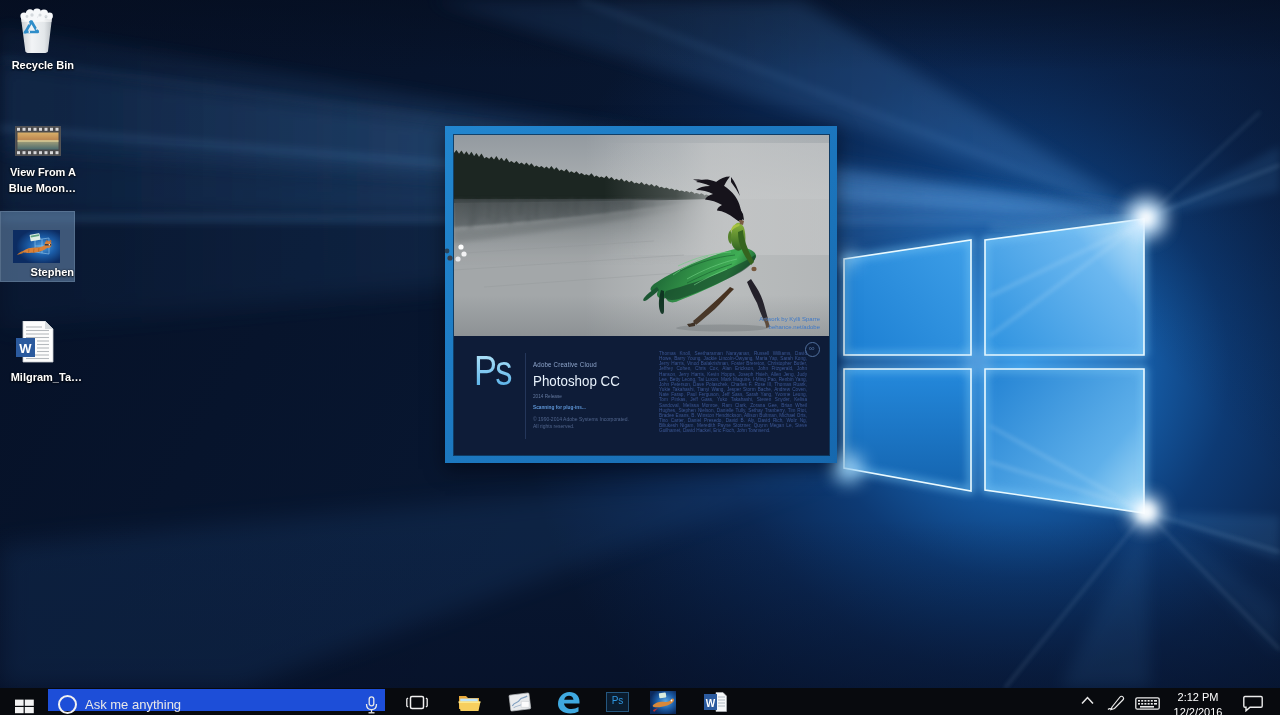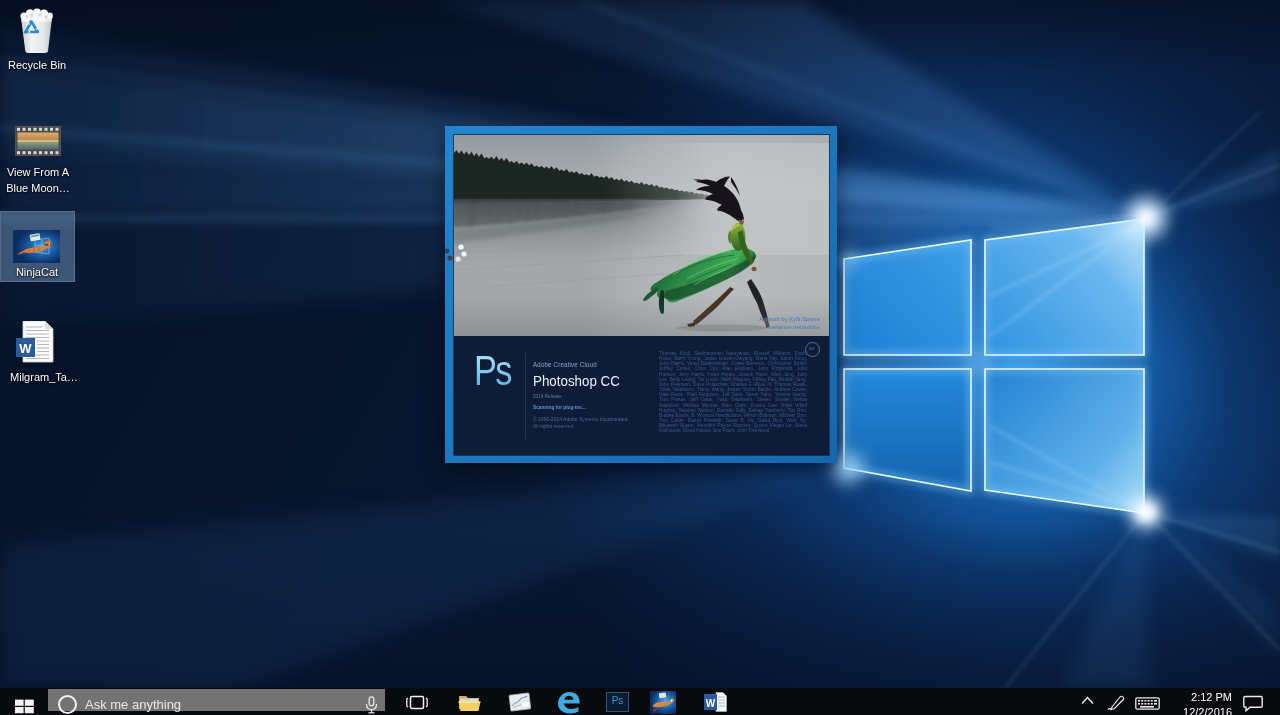--- a/index.html
+++ b/index.html
@@ -1,26 +1,26 @@
 <!DOCTYPE html>
 <html><head>
 <meta charset="utf-8">
 <style>
 html,body{margin:0;padding:0;width:1280px;height:715px;overflow:hidden;background:#000;font-family:"Liberation Sans",sans-serif;}
 #stage{position:absolute;left:0;top:0;width:1280px;height:715px;overflow:hidden;}
 .abs{position:absolute;}
 #wall{position:absolute;left:0;top:0;}
 
-.dlabel{position:absolute;color:#fff;font-size:11px;text-align:center;text-shadow:0 1px 2px rgba(0,0,0,.9),0 0 2px rgba(0,0,0,.7);line-height:16px;}
+.dlabel{position:absolute;color:#fff;font-size:11px;text-align:right;text-shadow:0 1px 2px rgba(0,0,0,.9),0 0 2px rgba(0,0,0,.7);line-height:16px;font-weight:bold;}
 
 #taskbar{position:absolute;left:0;top:688px;width:1280px;height:27px;background:#080a0e;}
-#search{position:absolute;left:48px;top:1px;width:337px;height:22px;background:#737373;}
+#search{position:absolute;left:48px;top:1px;width:337px;height:22px;background:#1d4ed8;}
 #search .ring{position:absolute;left:10px;top:6px;width:15px;height:15px;border:2.4px solid #f2f2f2;border-radius:50%;}
 #search .txt{position:absolute;left:37px;top:8px;font-size:13px;color:#e8e8e8;}
-.clock{position:absolute;color:#fff;font-size:11px;text-align:right;line-height:13px;}
+.clock{position:absolute;color:#fff;font-size:11px;text-align:center;line-height:13px;}
 </style>
 </head>
 <body>
 <div id="stage">
   <svg id="wall" width="1280" height="688" viewBox="0 0 1280 688">
     <defs>
       <radialGradient id="bg1" gradientUnits="userSpaceOnUse" cx="1020" cy="368" r="500">
         <stop offset="0" stop-color="#2b90e2"></stop>
         <stop offset="0.18" stop-color="#1868b8"></stop>
         <stop offset="0.42" stop-color="#0d3a74"></stop>
@@ -257,21 +257,21 @@
       <path d="M36.2,11.4 l1.6,-1.8 0.8,2.4 Z" fill="#c06f2c"></path>
       <path d="M31.8,14 h6.4 v1.6 h-6.4 Z" fill="#333a44"></path>
       <circle cx="36.3" cy="14.8" r="0.7" fill="#fff"></circle>
       <path d="M10,21 C8,21.5 5.5,23 4,25 C6,24.6 8.5,23.8 10.5,22.8 Z" fill="#c2742e"></path>
       <g stroke="#b8681f" stroke-width="0.9">
           <line x1="16" y1="19" x2="15.5" y2="22.6"></line>
           <line x1="21" y1="18.6" x2="20.5" y2="22.8"></line>
           <line x1="26" y1="18" x2="25.5" y2="21.6"></line>
         </g>
     </svg>
-    <div class="dlabel" style="left:0px;top:264px;width:74px;">NinjaCat</div>
+    <div class="dlabel" style="left:0px;top:264px;width:74px;">Stephen</div>
 
     <svg class="abs" style="left:16px;top:321px;" width="38" height="44" viewBox="0 0 38 44">
       <path d="M7,0 L29,0 L37,8 L37,41 L7,41 Z" fill="#fdfdfd" stroke="#c8ccd0" stroke-width="0.8"></path>
       <path d="M29,0 L29,8 L37,8 Z" fill="#d8dcdf"></path>
       <g stroke="#b6babe" stroke-width="1.1">
         <line x1="10" y1="6" x2="26" y2="6"></line>
           <line x1="10" y1="9.5" x2="33" y2="9.5"></line>
         <line x1="10" y1="13" x2="33" y2="13"></line>
           <line x1="10" y1="16.5" x2="33" y2="16.5"></line>
         <line x1="21" y1="20" x2="33" y2="20"></line>

